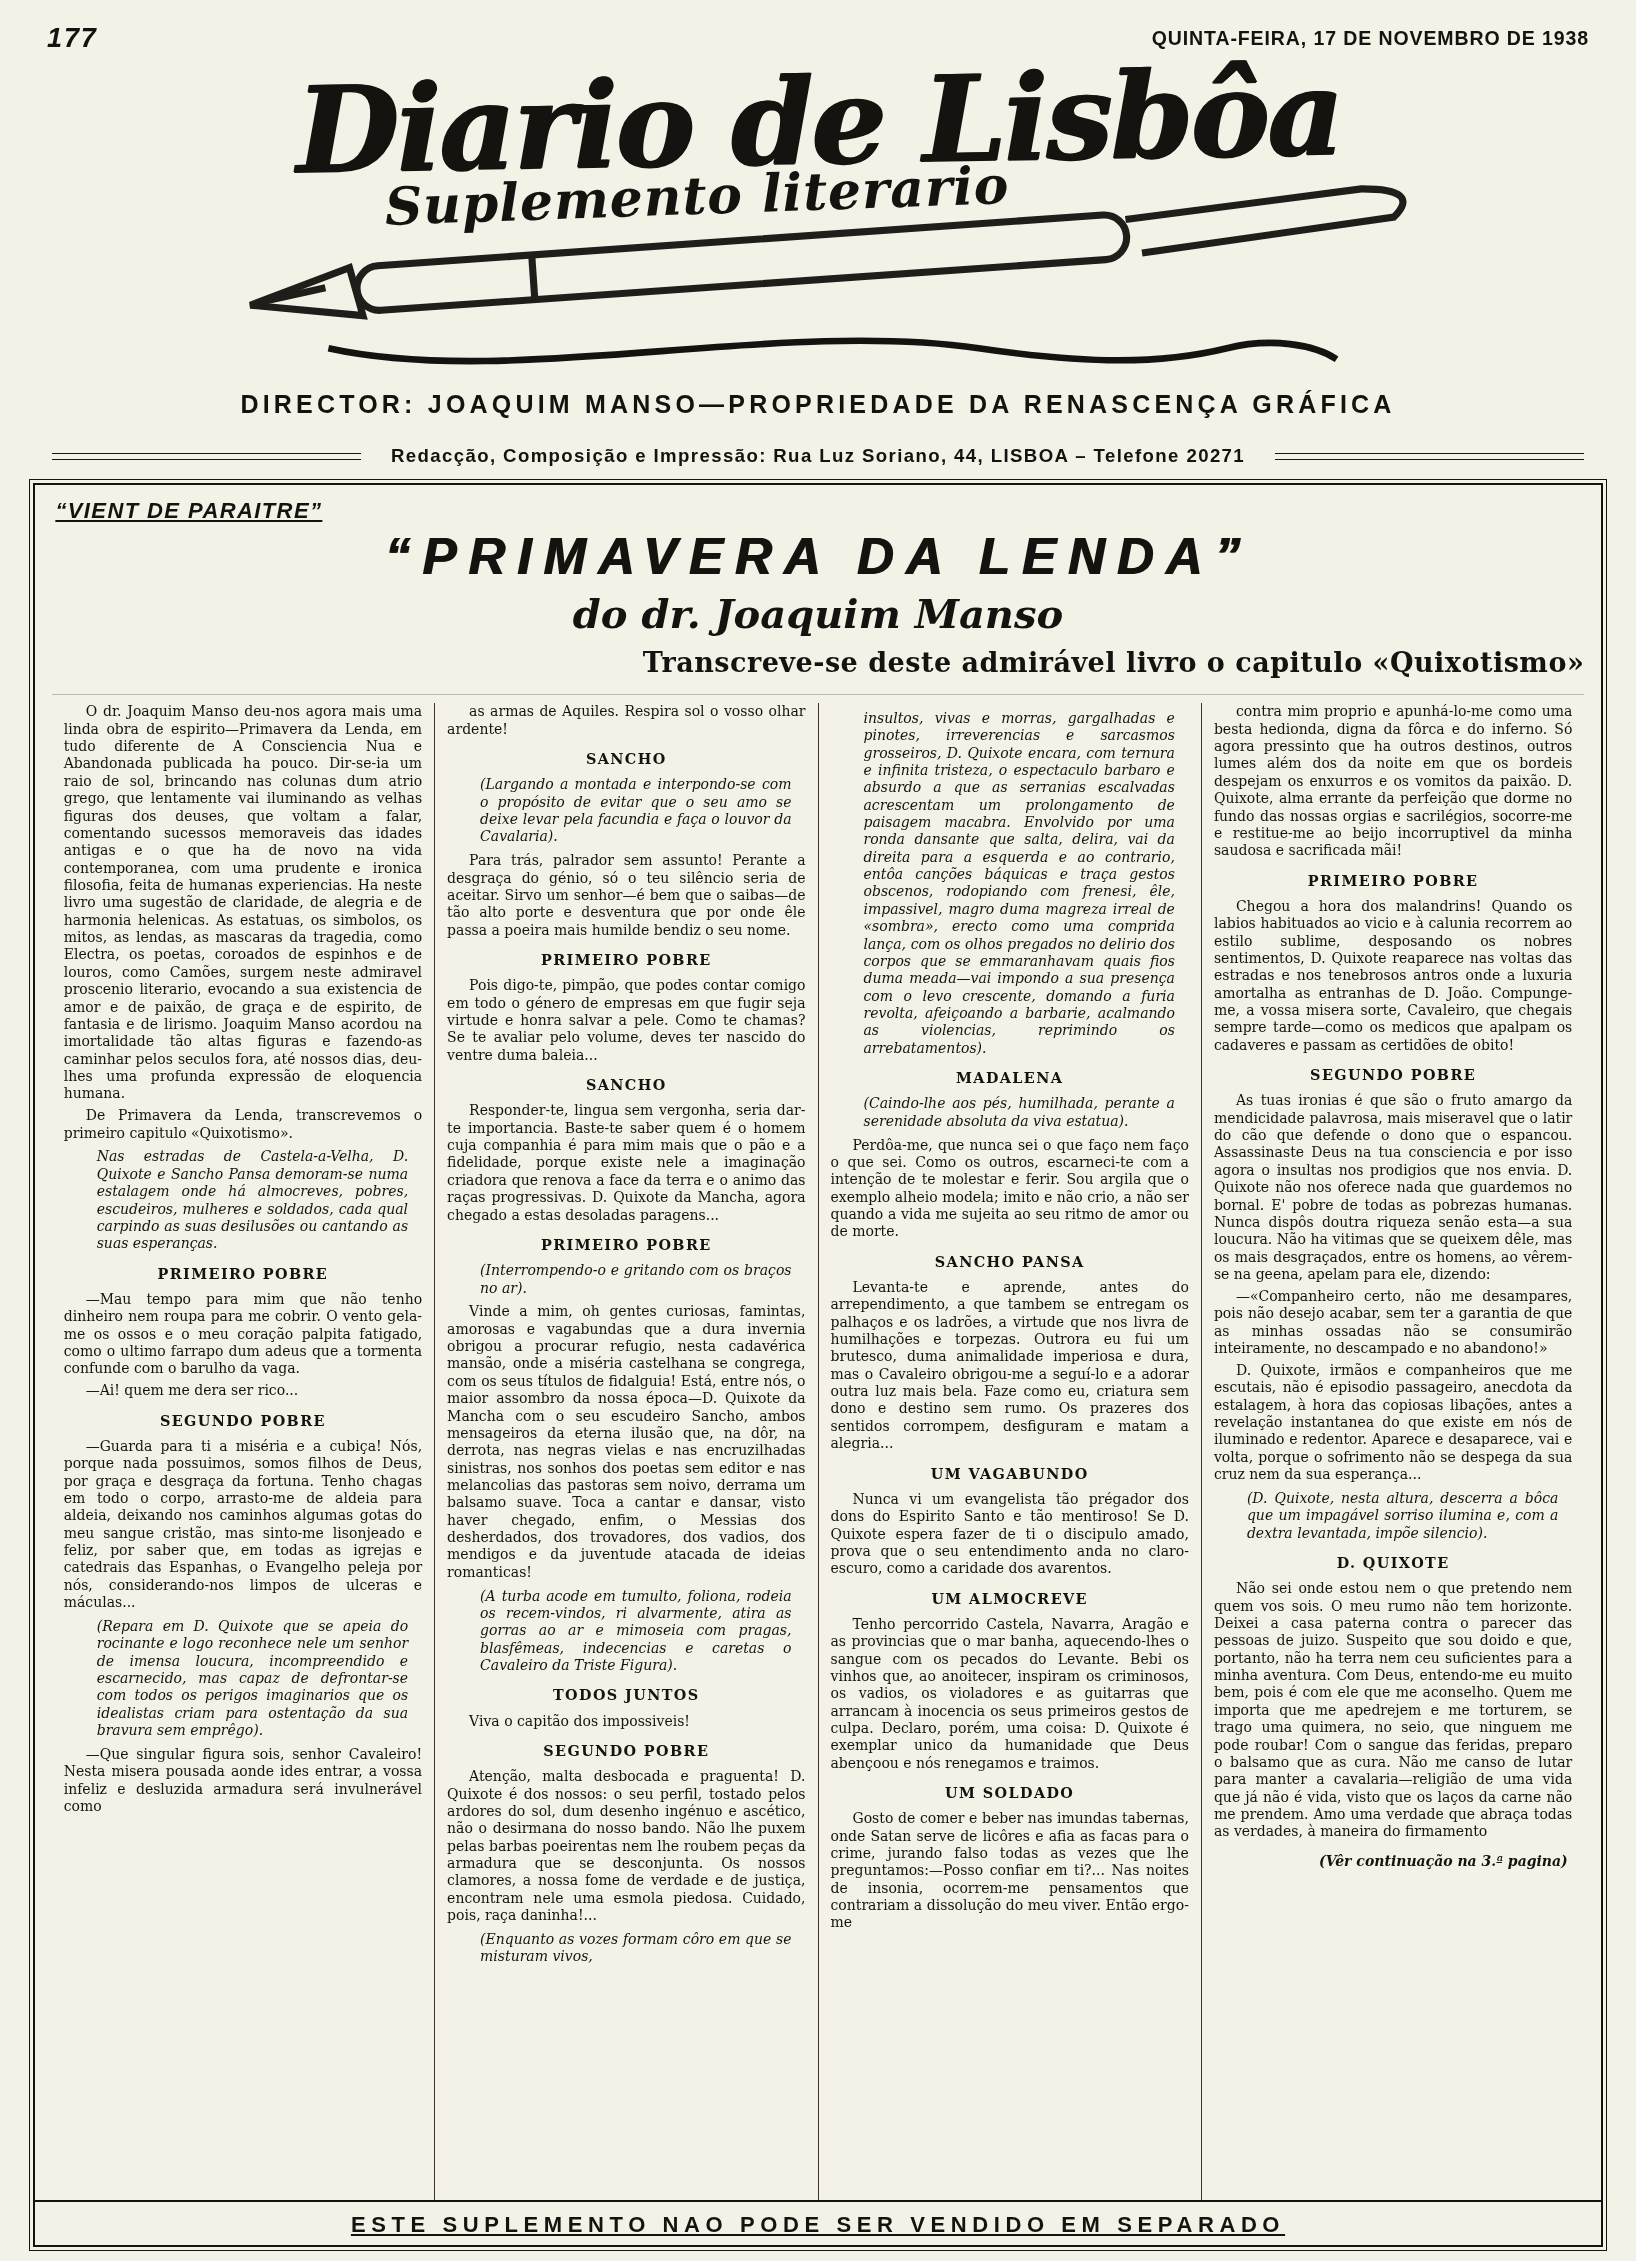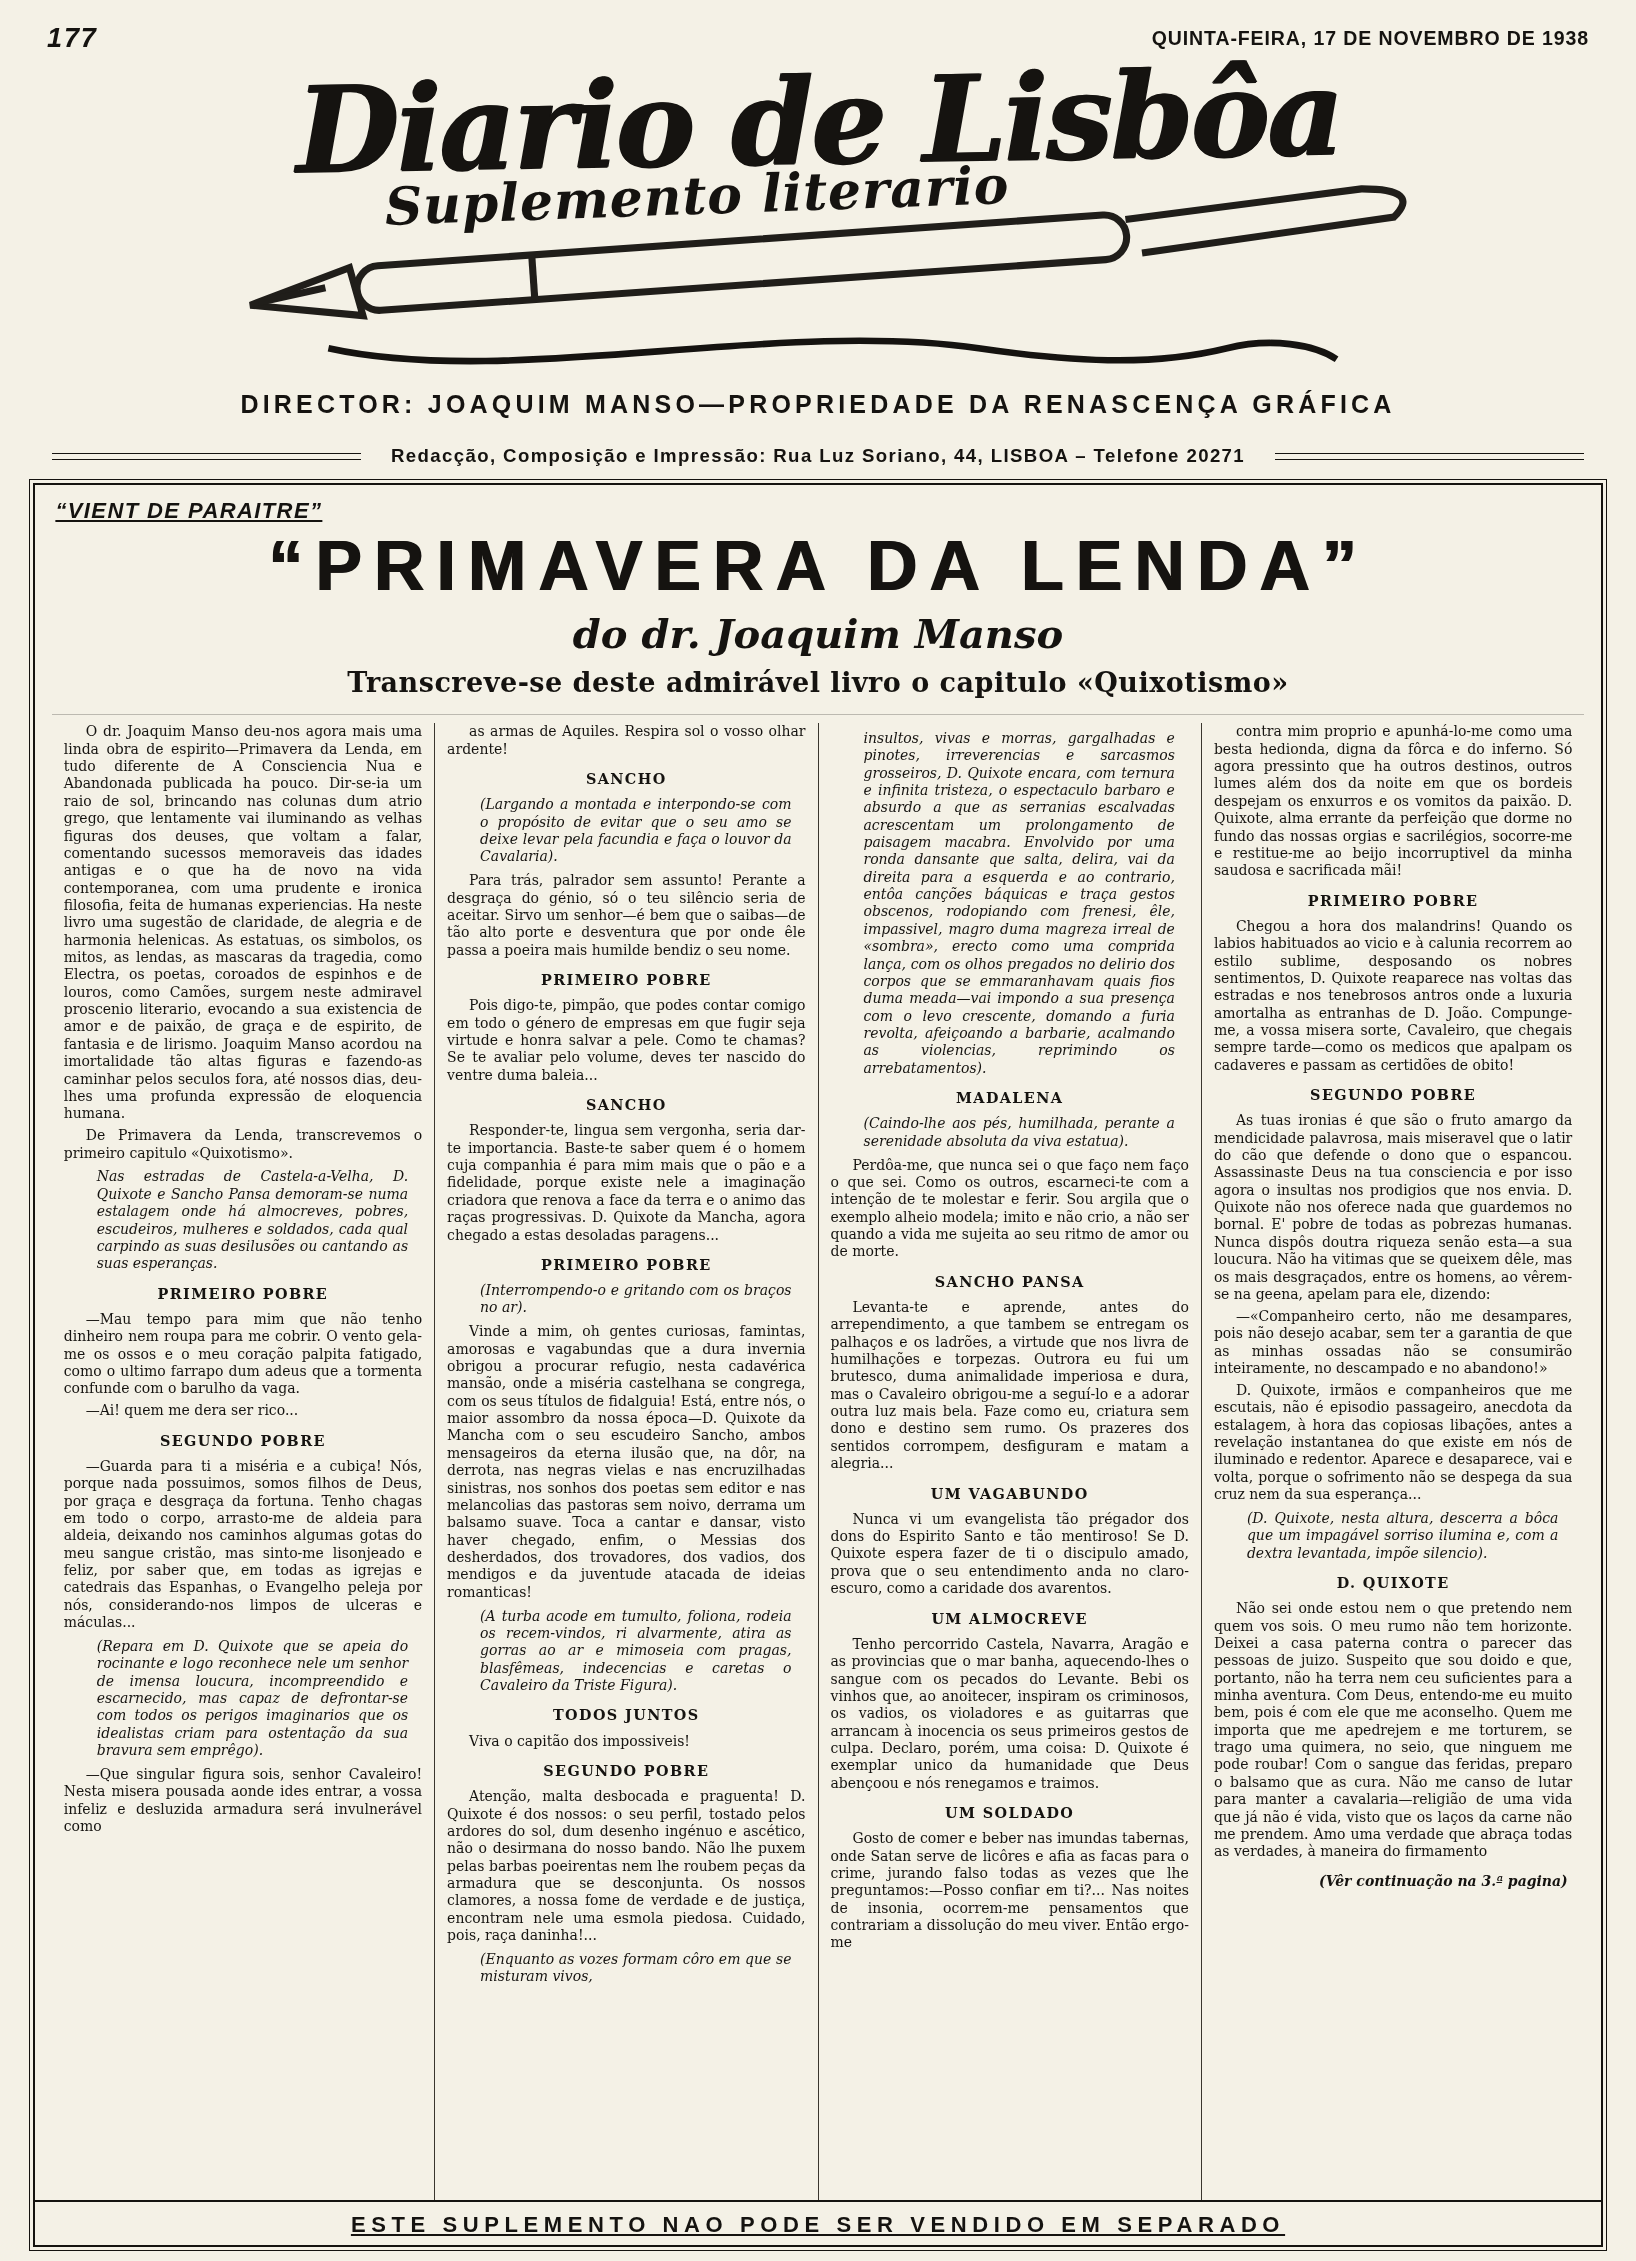--- a/index.html
+++ b/index.html
@@ -55,30 +55,30 @@
     min-height:0;
   }
   .kicker{
     align-self:flex-start;
     font-family:"Liberation Sans", sans-serif;font-weight:bold;font-style:italic;
     font-size:22px;letter-spacing:1.4px;text-decoration:underline;
     margin:1.9px 0 0 3.7px;
   }
   .article-title{
     margin:5.6px 0 0 0;text-align:center;
-    font-family:"Liberation Sans", sans-serif;font-weight:bold;
-    font-size:70px;letter-spacing:12px;line-height:1.05;
+    font-family:"Liberation Sans", sans-serif;font-weight:bold;font-style:italic;
+    font-size:51px;letter-spacing:12px;line-height:1.05;
     text-shadow:1.4px 0 0 currentColor;
   }
   .article-byline{
     text-align:center;font-family:"DejaVu Serif", serif;font-style:italic;font-weight:bold;
     font-size:40px;margin-top:6.5px;
   }
   .article-subtitle{
-    text-align:center;font-family:"DejaVu Serif", serif;font-weight:bold;
+    text-align:right;font-family:"DejaVu Serif", serif;font-weight:bold;
     font-size:27px;margin-top:10.2px;letter-spacing:0.5px;
   }
   
   .columns{
     flex:1;display:flex;margin-top:16px;min-height:0;overflow:hidden;
     border-top:0.9px solid rgba(21,19,16,.25);padding-top:8.4px;
   }
   .column{
     flex:1;padding:0 12px;min-width:0;
     font-size:14px;line-height:1.24;text-align:justify;

